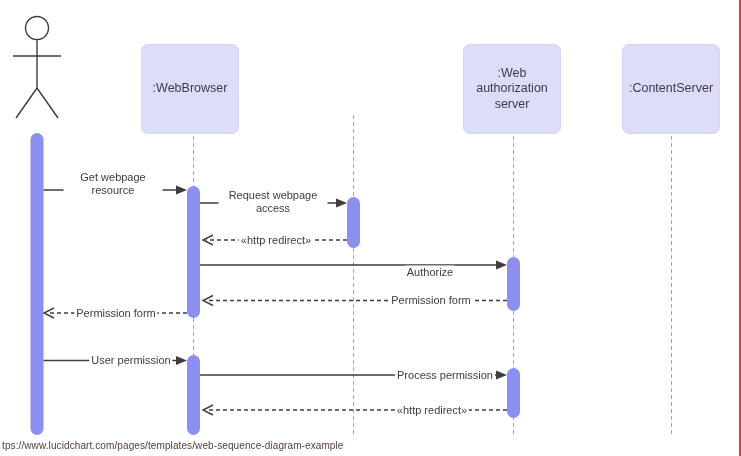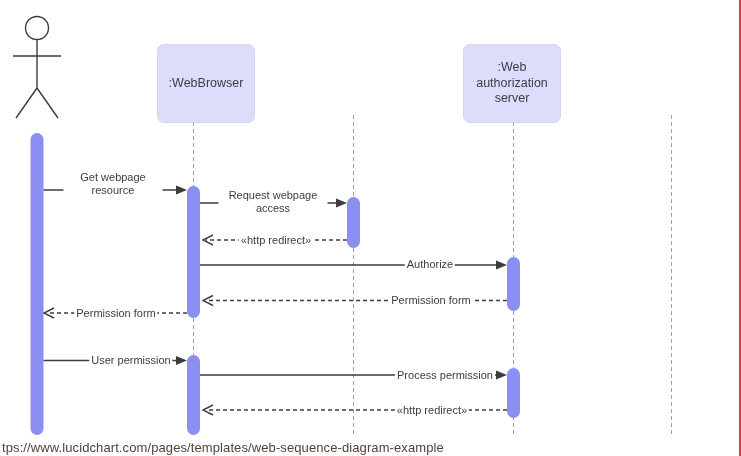--- a/index.html
+++ b/index.html
@@ -2,35 +2,35 @@
 <html><head>
 <meta charset="utf-8">
 <style>
   html,body { margin:0; padding:0; background:#ffffff; }
   .canvas {
     position:relative; width:741px; height:456px; background:#ffffff;
     font-family:"Liberation Sans", sans-serif; overflow:hidden;
   }
   .canvas svg { position:absolute; left:0; top:0; }
   .lifeline-header {
-    position:absolute; top:44px; height:79px;
+    position:absolute; top:44px; height:90px;
     background:#dcddfa; border:1px solid #d3d4f6; border-radius:7px;
     display:flex; align-items:center; justify-content:center;
     text-align:center; font-size:12.5px; line-height:1.25; color:#3c3c46;
     box-sizing:border-box; padding:2px 6px;
   }
   .msg-label {
     position:absolute; transform:translate(-50%,-50%);
     background:#ffffff; color:#3d3d3d; font-size:11px; line-height:1.18;
     text-align:center; padding:0 2px; white-space:nowrap;
   }
   .msg-label.wrap { white-space:normal; }
   .footer-url {
     position:absolute; left:2px; top:440px;
-    font-size:13px; color:#54413a; letter-spacing:0.1px; white-space:nowrap;
+    font-size:10px; color:#54413a; letter-spacing:0.1px; white-space:nowrap;
   }
 </style>
 </head>
 <body>
 
 <div class="canvas">
 
   <svg width="741" height="456" viewBox="0 0 741 456">
 
     <g stroke="#a3a3a3" stroke-width="1" stroke-dasharray="4 3">
@@ -101,27 +101,28 @@
 
       <g stroke-dasharray="4 3">
         <line x1="507" y1="410" x2="206" y2="410"></line>
         <polyline points="213,405 203,410 213,415" stroke-dasharray="none"></polyline>
       </g>
     </g>
 
     <rect x="739" y="0" width="2" height="456" fill="#e53935"></rect>
   </svg>
 
-  <div class="lifeline-header" style="left:157px;width:98px">:WebBrowser</div>
+  <div class="lifeline-header" style="left:141px;width:98px">:WebBrowser</div>
   <div class="lifeline-header" style="left:463px;width:98px">:Web authorization server</div>
+  <div class="lifeline-header" style="left:622px;width:98px">:ContentServer</div>
 
   <div class="msg-label wrap" style="left:273px;top:202px;width:105px">Request webpage access</div>
   <div class="msg-label wrap" style="left:113px;top:184px;width:95px">Get webpage resource</div>
   <div class="msg-label" style="left:276px;top:240px">«http redirect»</div>
-  <div class="msg-label" style="left:430px;top:264px">Authorize</div>
+  <div class="msg-label" style="left:430px;top:272px">Authorize</div>
   <div class="msg-label" style="left:431px;top:300px">Permission form</div>
   <div class="msg-label" style="left:116px;top:313px">Permission form</div>
   <div class="msg-label" style="left:131px;top:360px">User permission</div>
   <div class="msg-label" style="left:445px;top:375px">Process permission</div>
   <div class="msg-label" style="left:432px;top:410px">«http redirect»</div>
 
   <div class="footer-url">tps://www.lucidchart.com/pages/templates/web-sequence-diagram-example</div>
 </div>
 
 </body></html>

